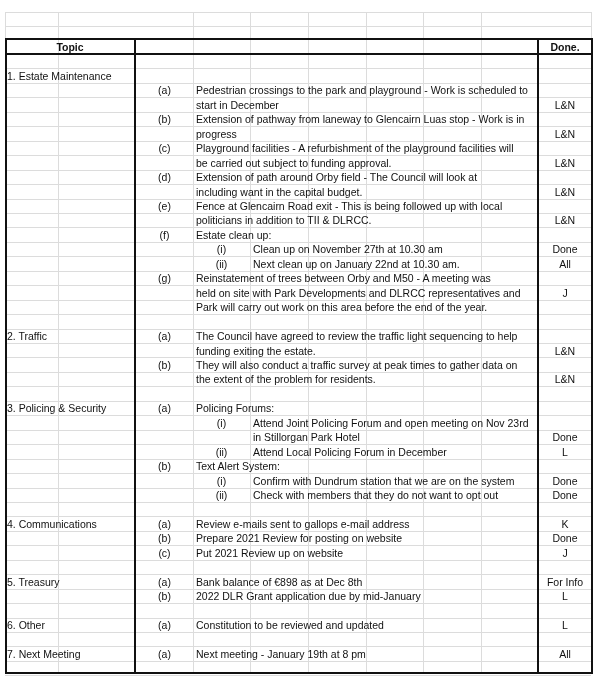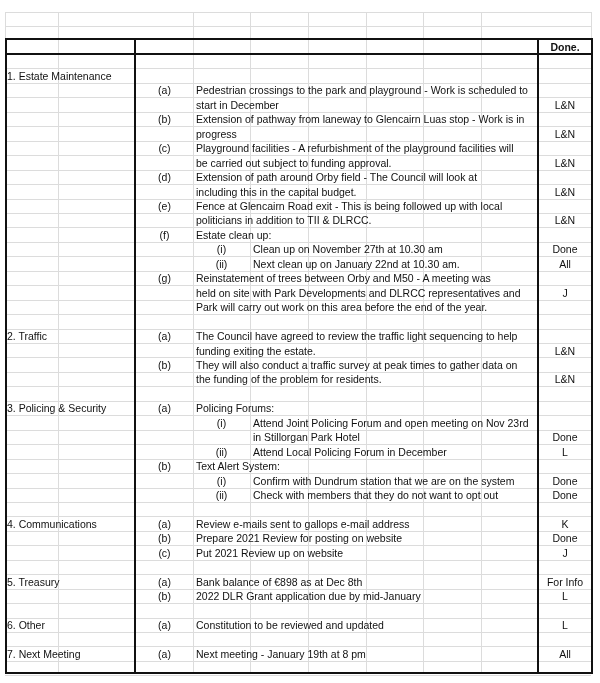--- a/index.html
+++ b/index.html
@@ -78,20 +78,21 @@
       <div class="thick-h" style="left: 5px; top: 38px; width: 588px;"></div>
       <div class="thick-h" style="left: 5px; top: 53px; width: 588px;"></div>
       <div class="thick-h" style="left: 5px; top: 672px; width: 588px;"></div>
       <div class="thick-v" style="left: 5px; top: 38px; height: 636px;"></div>
       <div class="thick-v" style="left: 134px; top: 38px; height: 636px;"></div>
       <div class="thick-v" style="left: 537px; top: 38px; height: 636px;"></div>
       <div class="thick-v" style="left: 591px; top: 38px; height: 636px;"></div>
     </div>
 
 
+  <div class="cell hdr center" style="left:5px; top:40px; width:130px;">Topic</div>
   <div class="cell hdr center" style="left:539px; top:40px; width:52px;">Done.</div>
 
   <div id="rows">
       <div class="cell " style="left: 7px; top: 54.5px;"></div>
       <div class="cell center" style="left: 136px; top: 54.5px; width: 57px;"></div>
       <div class="cell center" style="left: 193px; top: 54.5px; width: 57px;"></div>
       <div class="cell " style="left: 196px; top: 54.5px;"></div>
       <div class="cell center" style="left: 539px; top: 54.5px; width: 52px;"></div>
       <div class="cell " style="left: 7px; top: 68.95px;">1. Estate Maintenance</div>
       <div class="cell center" style="left: 136px; top: 68.95px; width: 57px;"></div>
@@ -129,21 +130,21 @@
       <div class="cell " style="left: 196px; top: 155.65px;">be carried out subject to funding approval.</div>
       <div class="cell center" style="left: 539px; top: 155.65px; width: 52px;">L&amp;N</div>
       <div class="cell " style="left: 7px; top: 170.1px;"></div>
       <div class="cell center" style="left: 136px; top: 170.1px; width: 57px;">(d)</div>
       <div class="cell center" style="left: 193px; top: 170.1px; width: 57px;"></div>
       <div class="cell " style="left: 196px; top: 170.1px;">Extension of path around Orby field - The Council will look at</div>
       <div class="cell center" style="left: 539px; top: 170.1px; width: 52px;"></div>
       <div class="cell " style="left: 7px; top: 184.55px;"></div>
       <div class="cell center" style="left: 136px; top: 184.55px; width: 57px;"></div>
       <div class="cell center" style="left: 193px; top: 184.55px; width: 57px;"></div>
-      <div class="cell " style="left: 196px; top: 184.55px;">including this in the capital budget.</div>
+      <div class="cell " style="left: 196px; top: 184.55px;">including want in the capital budget.</div>
       <div class="cell center" style="left: 539px; top: 184.55px; width: 52px;">L&amp;N</div>
       <div class="cell " style="left: 7px; top: 199px;"></div>
       <div class="cell center" style="left: 136px; top: 199px; width: 57px;">(e)</div>
       <div class="cell center" style="left: 193px; top: 199px; width: 57px;"></div>
       <div class="cell " style="left: 196px; top: 199px;">Fence at Glencairn Road exit - This is being followed up with local</div>
       <div class="cell center" style="left: 539px; top: 199px; width: 52px;"></div>
       <div class="cell " style="left: 7px; top: 213.45px;"></div>
       <div class="cell center" style="left: 136px; top: 213.45px; width: 57px;"></div>
       <div class="cell center" style="left: 193px; top: 213.45px; width: 57px;"></div>
       <div class="cell " style="left: 196px; top: 213.45px;">politicians in addition to TII &amp; DLRCC.</div>
@@ -194,21 +195,21 @@
       <div class="cell " style="left: 196px; top: 343.5px;">funding exiting the estate.</div>
       <div class="cell center" style="left: 539px; top: 343.5px; width: 52px;">L&amp;N</div>
       <div class="cell " style="left: 7px; top: 357.95px;"></div>
       <div class="cell center" style="left: 136px; top: 357.95px; width: 57px;">(b)</div>
       <div class="cell center" style="left: 193px; top: 357.95px; width: 57px;"></div>
       <div class="cell " style="left: 196px; top: 357.95px;">They will also conduct a traffic survey at peak times to gather data on</div>
       <div class="cell center" style="left: 539px; top: 357.95px; width: 52px;"></div>
       <div class="cell " style="left: 7px; top: 372.4px;"></div>
       <div class="cell center" style="left: 136px; top: 372.4px; width: 57px;"></div>
       <div class="cell center" style="left: 193px; top: 372.4px; width: 57px;"></div>
-      <div class="cell " style="left: 196px; top: 372.4px;">the funding of the problem for residents.</div>
+      <div class="cell " style="left: 196px; top: 372.4px;">the extent of the problem for residents.</div>
       <div class="cell center" style="left: 539px; top: 372.4px; width: 52px;">L&amp;N</div>
       <div class="cell " style="left: 7px; top: 386.85px;"></div>
       <div class="cell center" style="left: 136px; top: 386.85px; width: 57px;"></div>
       <div class="cell center" style="left: 193px; top: 386.85px; width: 57px;"></div>
       <div class="cell " style="left: 196px; top: 386.85px;"></div>
       <div class="cell center" style="left: 539px; top: 386.85px; width: 52px;"></div>
       <div class="cell " style="left: 7px; top: 401.3px;">3. Policing &amp; Security</div>
       <div class="cell center" style="left: 136px; top: 401.3px; width: 57px;">(a)</div>
       <div class="cell center" style="left: 193px; top: 401.3px; width: 57px;"></div>
       <div class="cell " style="left: 196px; top: 401.3px;">Policing Forums:</div>

